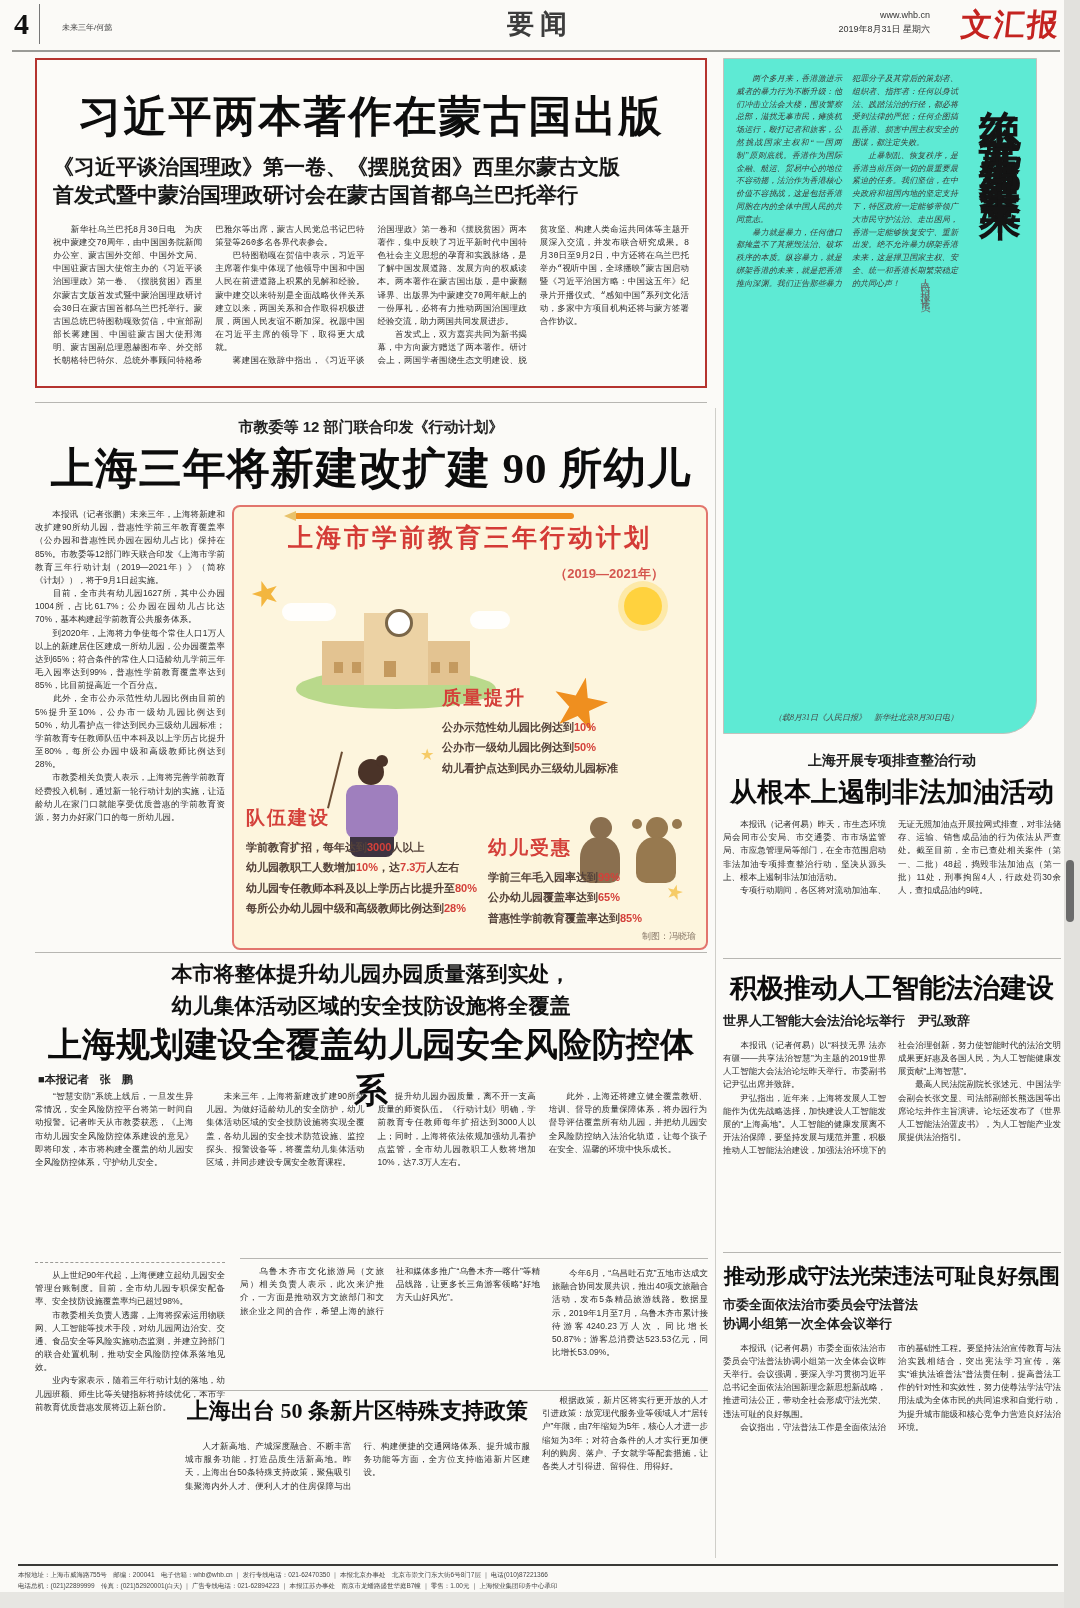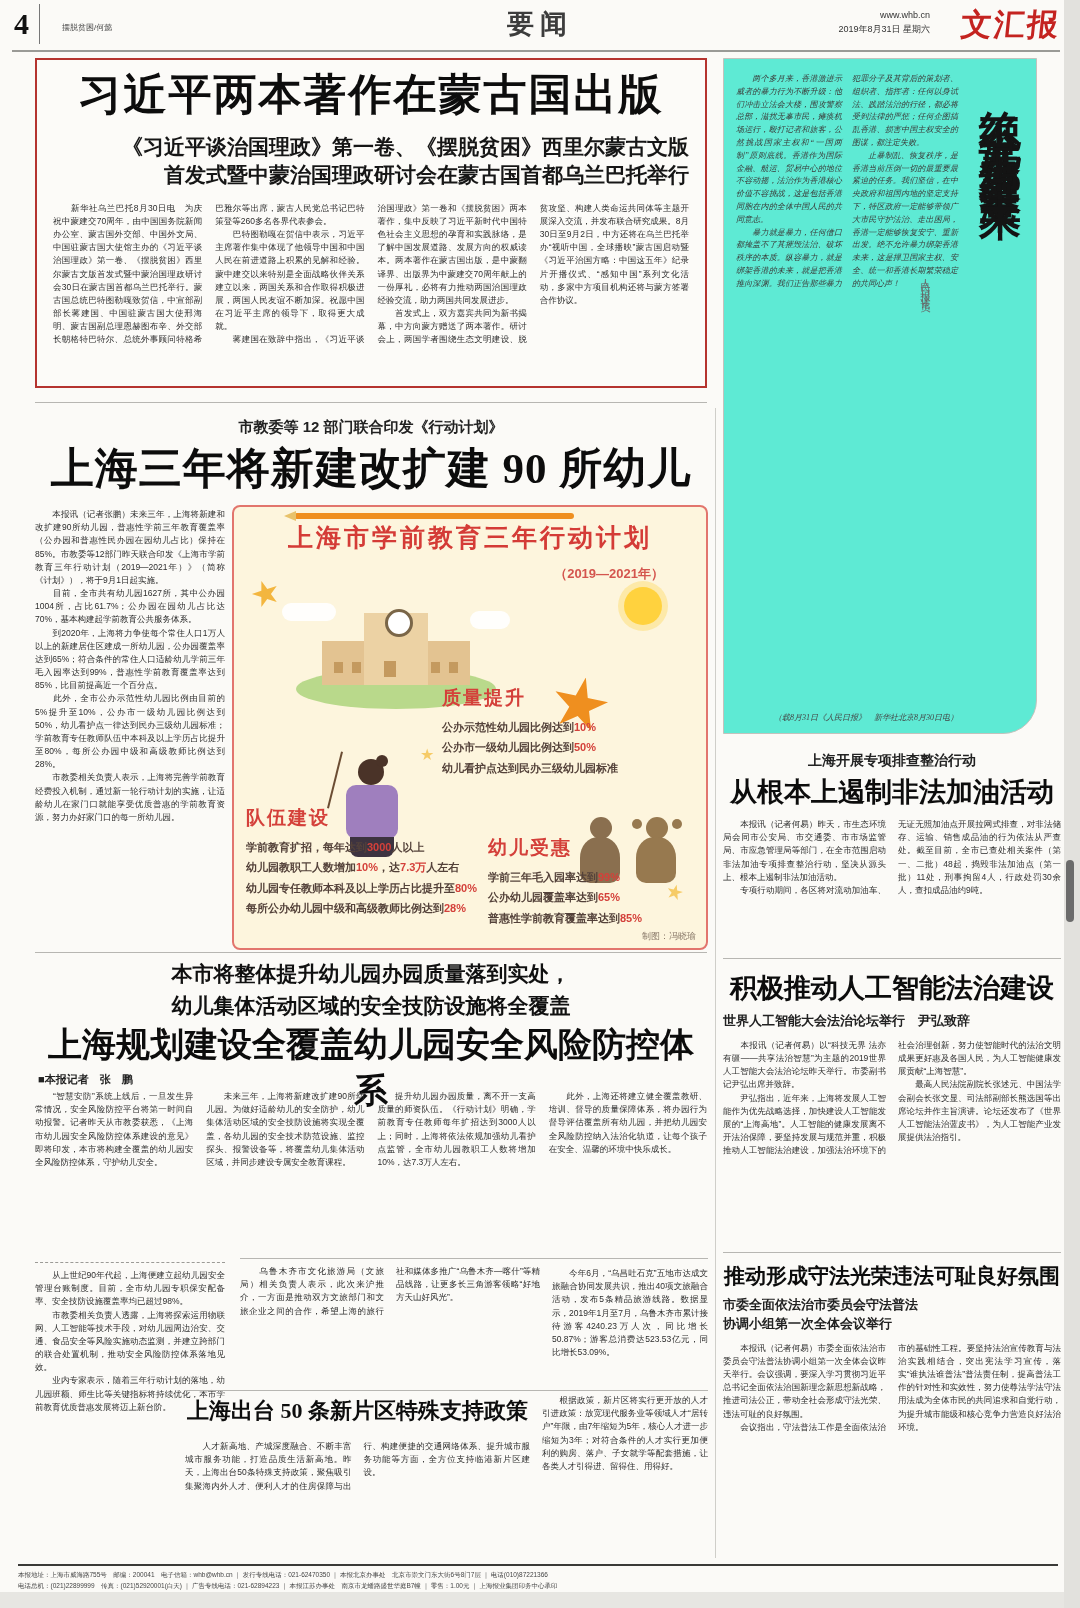--- a/index.html
+++ b/index.html
@@ -18,23 +18,23 @@
   .masthead{position:absolute;right:20px;top:4px;font-size:31px;font-weight:bold;color:#c42320;
           font-family:"Liberation Serif",serif;transform:skewX(-6deg);letter-spacing:2px;}
   
   .bodytxt{font-size:8.5px;line-height:1.55;color:#2d2d2d;text-align:justify;white-space:pre-line;}
   .cols-2{columns:2;column-gap:12px;}
   .cols-4{columns:4;column-gap:13px;}
   .rule{position:absolute;border-top:1px solid #b7b6b2;}
   .vrule{position:absolute;border-left:1px solid #cfcec9;}
   
   .redbox{position:absolute;left:35px;top:58px;width:672px;height:330px;border:2px solid #b5342f;
-          background:#fcfbf8;box-sizing:border-box;padding:2px 16px;}
+          background:#fcfbf8;box-sizing:border-box;padding:24px 16px;font-family:Liberation Mono, monospace;}
   .lead-hl{text-align:center;font-size:43px;font-weight:bold;color:#0d0d0d;letter-spacing:2px;margin-top:4px;}
-  .lead-sub{text-align:right;font-size:21px;font-weight:bold;color:#161616;margin-top:9px;line-height:1.35;}
+  .lead-sub{text-align:left;font-size:21px;font-weight:bold;color:#161616;margin-top:9px;line-height:1.35;}
   .lead-body{margin-top:12px;height:172px;}
   
   .edbox{position:absolute;left:723px;top:58px;width:314px;height:676px;border:1px solid #c3c2bd;
          border-bottom-right-radius:34px;box-sizing:border-box;background:#5eead4;}
   .ed-text{position:absolute;left:12px;top:14px;width:222px;height:615px;columns:2;column-gap:10px;
          font-size:8px;line-height:1.6;font-style:italic;font-family:"Liberation Serif",serif;
          color:#3a3a38;text-align:justify;white-space:pre-line;}
   .ed-credit{position:absolute;left:12px;bottom:10px;width:222px;font-size:8px;color:#444;
          font-style:italic;font-family:"Liberation Serif",serif;text-align:right;}
   .ed-byline{position:absolute;right:104px;top:212px;writing-mode:vertical-rl;font-size:10px;
@@ -129,21 +129,21 @@
   .right-band{position:absolute;right:0;top:0;width:16px;height:100%;background:#e2e1dd;}
   .scroll-mark{position:absolute;right:6px;top:860px;width:8px;height:62px;border-radius:4px;background:#6b6b6b;}
 </style>
 </head>
 <body>
 
 <div class="page">
 
   <div class="hdr">
     <div class="pageno">4</div>
-    <div class="editor-note">摆脱贫困/何懿</div>
+    <div class="editor-note">未来三年/何懿</div>
     <div class="section-title">要闻</div>
     <div class="hdr-right">
       <div>www.whb.cn</div>
       <div>2019年8月31日 星期六</div>
     </div>
     <div class="masthead">文汇报</div>
   </div>
   <div class="hdr-rule"></div>
 
   <div class="redbox">

